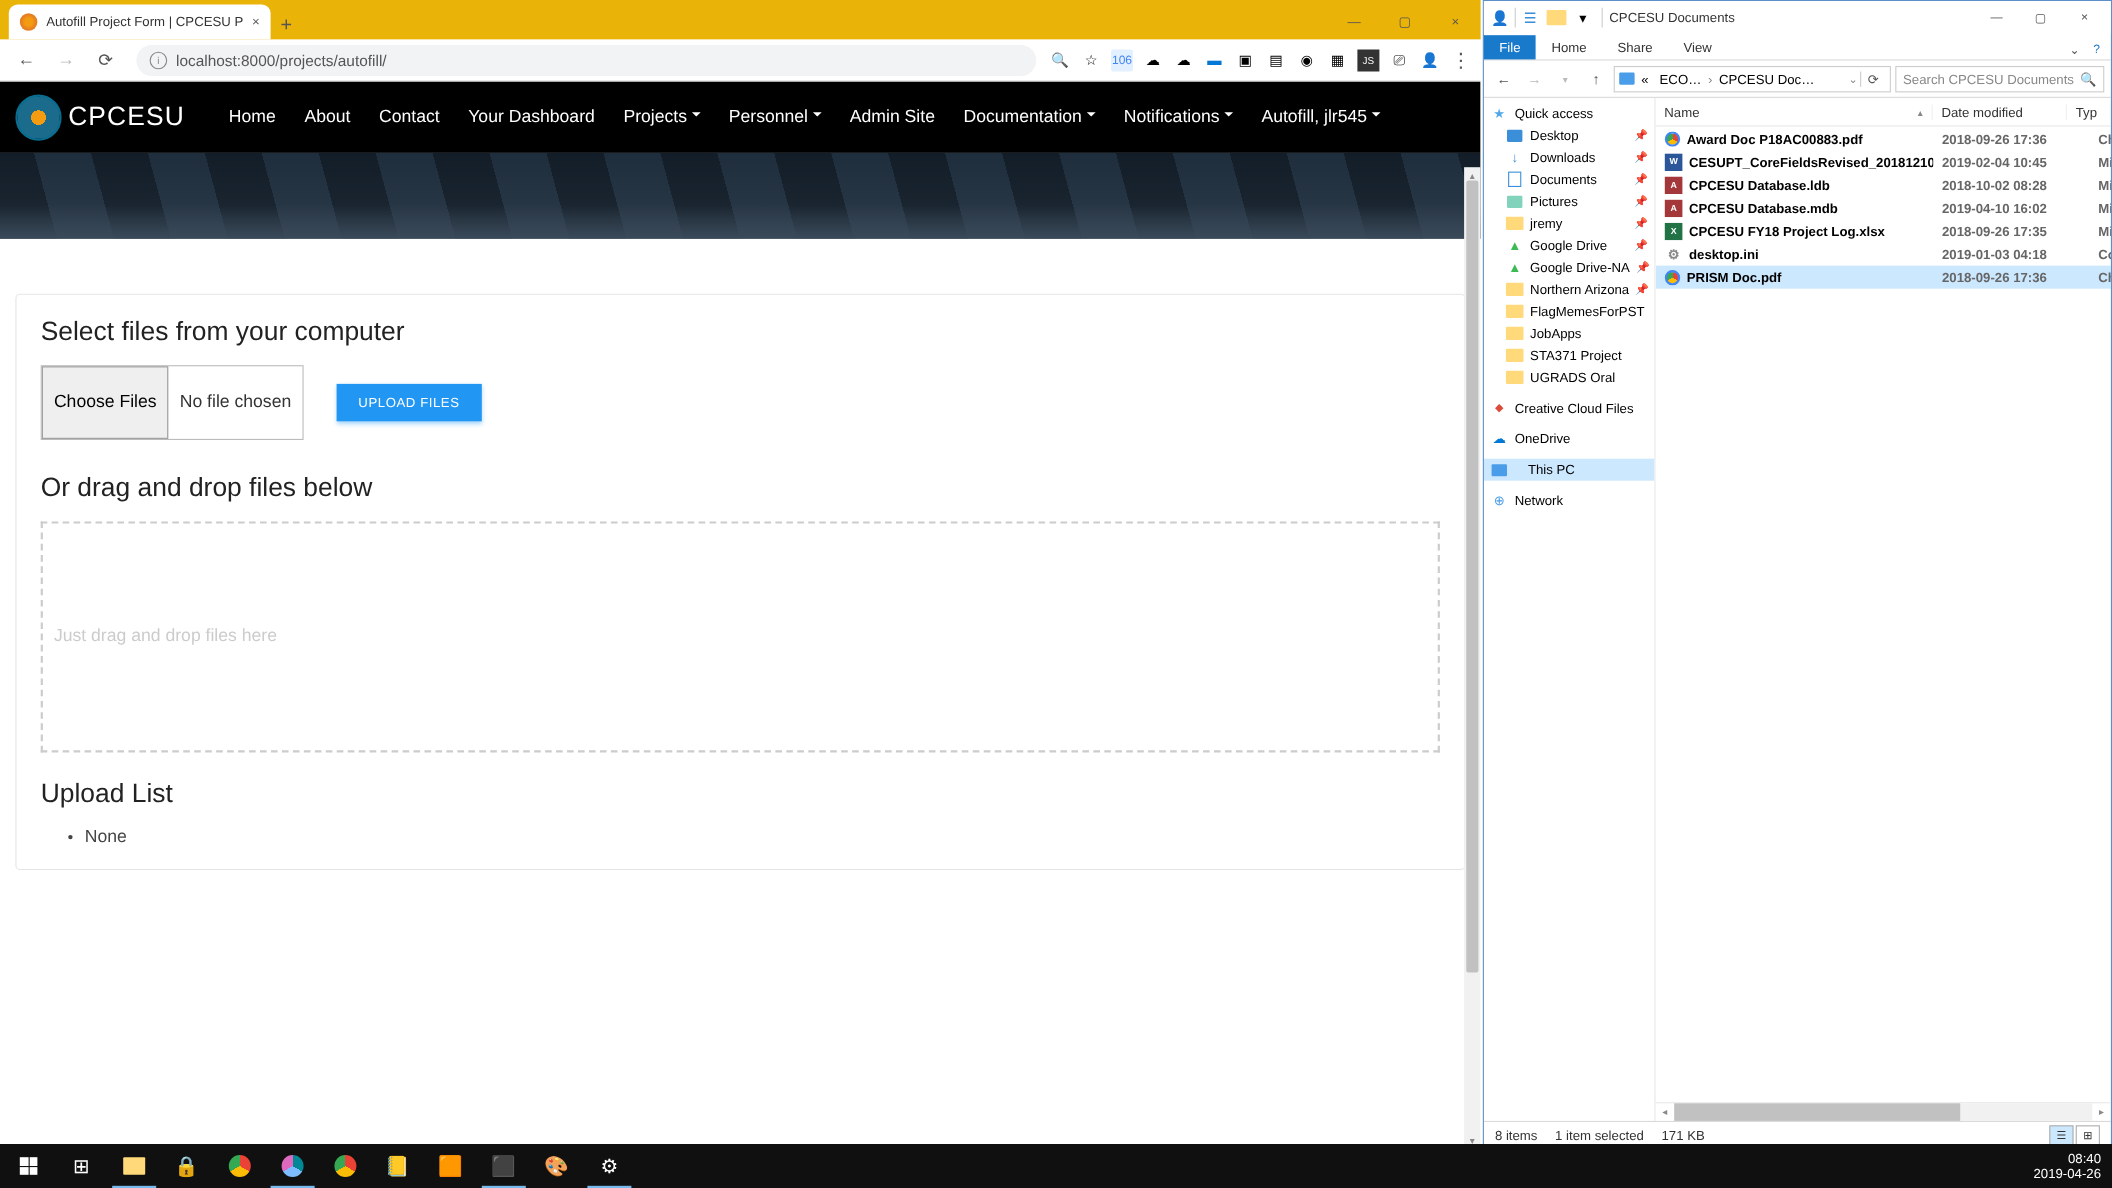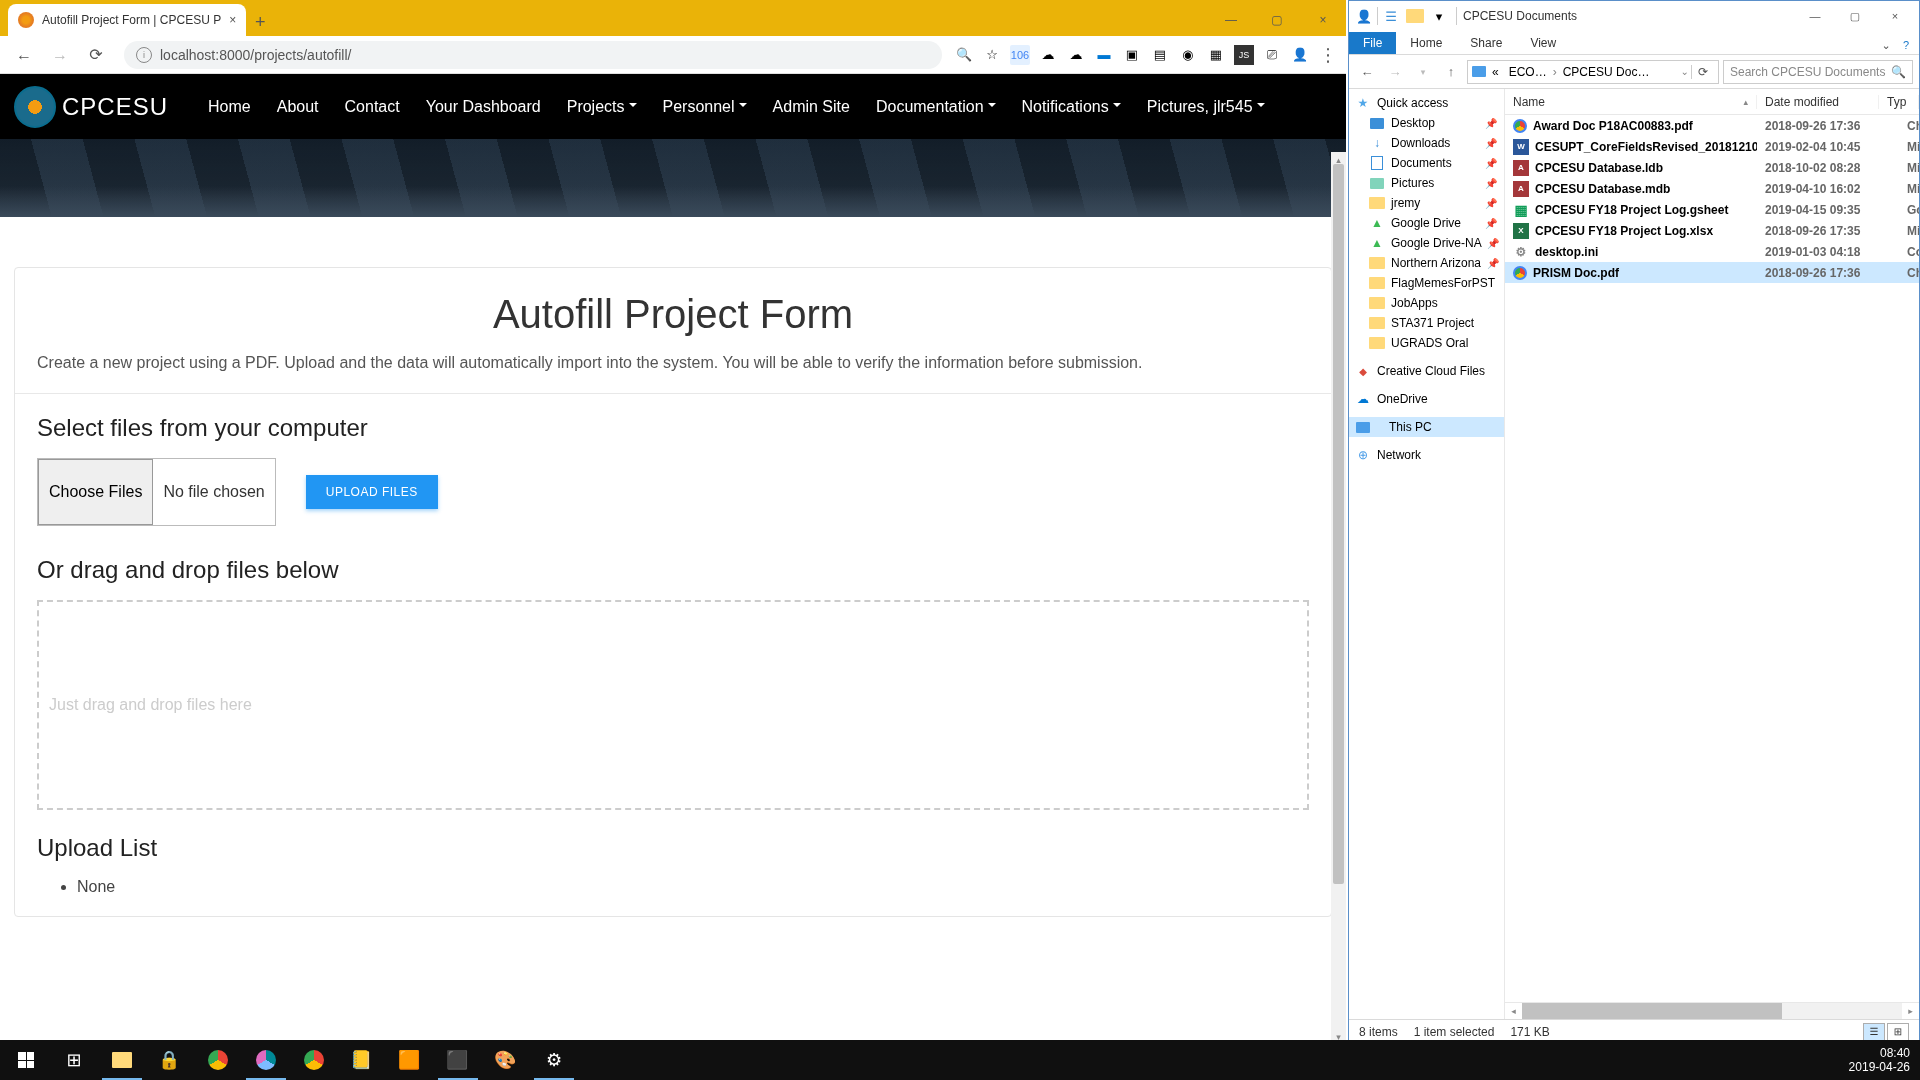--- a/index.html
+++ b/index.html
@@ -200,30 +200,26 @@
       <div class="nav-links">
         <span class="nav-link">Home</span>
         <span class="nav-link">About</span>
         <span class="nav-link">Contact</span>
         <span class="nav-link">Your Dashboard</span>
         <span class="nav-link dd">Projects</span>
         <span class="nav-link dd">Personnel</span>
         <span class="nav-link">Admin Site</span>
         <span class="nav-link dd">Documentation</span>
         <span class="nav-link dd">Notifications</span>
-        <span class="nav-link dd">Pictures, jlr545</span>
+        <span class="nav-link dd">Autofill, jlr545</span>
       </div>
     </div>
     <div class="hero"></div>
     <div class="content-wrap">
       <div class="card">
-        <div class="card-header">
-          <h1 class="form-title">Autofill Project Form</h1>
-          <p class="form-desc">Create a new project using a PDF. Upload and the data will automatically import into the system. You will be able to verify the information before submission.</p>
-        </div>
         <div class="card-body">
           <h2 class="section-h">Select files from your computer</h2>
           <div class="file-row">
             <div style="display:flex;align-items:center;border:1px solid #bbb;">
               <button class="choose-btn">Choose Files</button>
               <span class="file-status" style="padding:0 10px">No file chosen</span>
             </div>
             <button class="upload-btn">UPLOAD FILES</button>
           </div>
           <h2 class="section-h">Or drag and drop files below</h2>
@@ -434,28 +430,20 @@
           <div class="fl-row">
             <div class="fl-cell name">
               <span class="file-ico fi-db"></span>
               <span>CPCESU Database.mdb</span>
             </div>
             <div class="fl-cell date">2019-04-10 16:02</div>
             <div class="fl-cell type">Mic</div>
           </div>
           <div class="fl-row">
             <div class="fl-cell name">
-              <span class="file-ico fi-gs"></span>
-              <span>CPCESU FY18 Project Log.gsheet</span>
-            </div>
-            <div class="fl-cell date">2019-04-15 09:35</div>
-            <div class="fl-cell type">Goo</div>
-          </div>
-          <div class="fl-row">
-            <div class="fl-cell name">
               <span class="file-ico fi-xlsx"></span>
               <span>CPCESU FY18 Project Log.xlsx</span>
             </div>
             <div class="fl-cell date">2018-09-26 17:35</div>
             <div class="fl-cell type">Mic</div>
           </div>
           <div class="fl-row">
             <div class="fl-cell name">
               <span class="file-ico fi-ini"></span>
               <span>desktop.ini</span>

